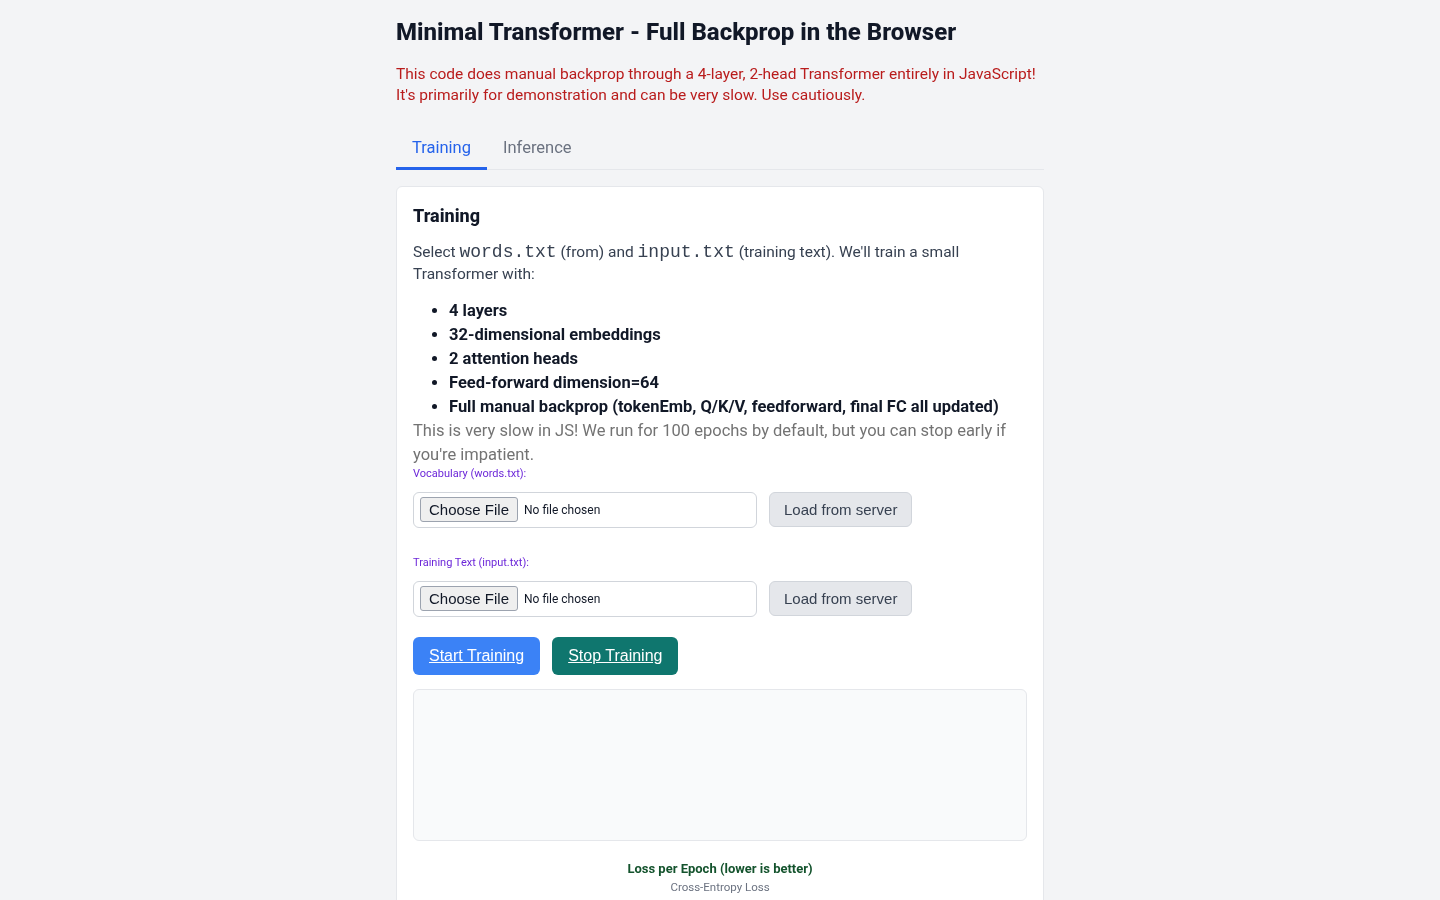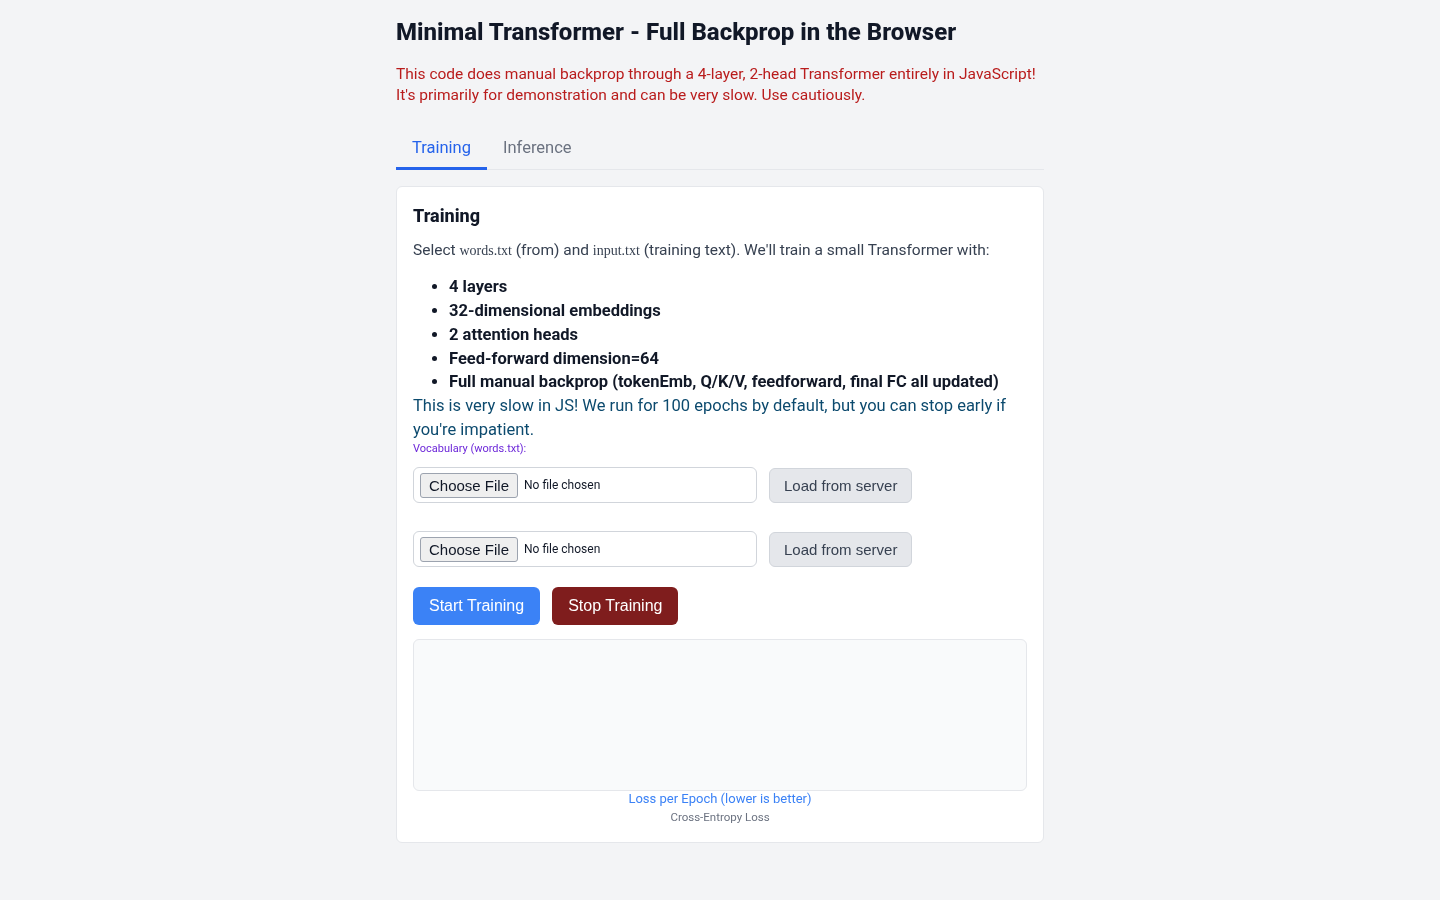--- a/index.html
+++ b/index.html
@@ -60,37 +60,37 @@
     font-size: 18px;
     font-weight: 800;
     margin: 2px 0 14px 0;
   }
   .instructions {
     font-size: 15.5px;
     line-height: 1.35;
     color: #374151;
   }
   code.mono {
-    font-family: Liberation Serif, serif;
-    font-size: 14px;
+    font-family: Liberation Mono, monospace;
+    font-size: 18px;
   }
   ul.specs {
     margin: 14px 0 0 0;
     padding-left: 36px;
     font-weight: bold;
   }
   ul.specs li {
     font-size: 16.5px;
     line-height: 1.45;
     color: #111827;
   }
   .slow-note {
     font-size: 16.5px;
     line-height: 1.45;
-    color: #0c4a6e;
+    color: #737373;
     margin-top: 0;
   }
   .file-label {
     display: block;
     font-size: 11px;
     color: #6d28d9;
     margin-top: 0;
   }
   .file-row {
     display: flex;
@@ -138,37 +138,39 @@
     gap: 12px;
     margin-top: -8px;
   }
   .btn {
     border: none;
     border-radius: 6px;
     font-size: 16px;
     padding: 10px 16px;
     cursor: pointer;
     color: #ffffff;
+    text-decoration: underline;
   }
   .btn-primary { background: #3b82f6; }
-  .btn-danger  { background: #7f1d1d; }
+  .btn-danger  { background: #0f766e; }
 
   .log-area {
     background: #f9fafb;
     border: 1px solid #e5e7eb;
     border-radius: 6px;
     height: 150px;
     margin-top: 14px;
   }
 
   .chart-title {
     text-align: center;
     font-size: 13px;
-    font-weight: 400;
-    color: #3b82f6;
+    font-weight: 700;
+    color: #14532d;
+    margin-top: 20px;
   }
   .chart-subtitle {
     text-align: center;
     font-size: 11.5px;
     color: #6b7280;
     margin-top: 4px;
   }
 </style>
 </head>
 <body>
@@ -204,20 +206,21 @@
 
       <span class="file-label">Vocabulary (words.txt):</span>
       <div class="file-row">
         <div class="file-input-box">
           <button class="choose-file-btn">Choose File</button>
           <span class="no-file">No file chosen</span>
         </div>
         <button class="server-btn">Load from server</button>
       </div>
 
+      <span class="file-label">Training Text (input.txt):</span>
       <div class="file-row">
         <div class="file-input-box">
           <button class="choose-file-btn">Choose File</button>
           <span class="no-file">No file chosen</span>
         </div>
         <button class="server-btn">Load from server</button>
       </div>
 
       <div class="action-row">
         <button class="btn btn-primary">Start Training</button>

